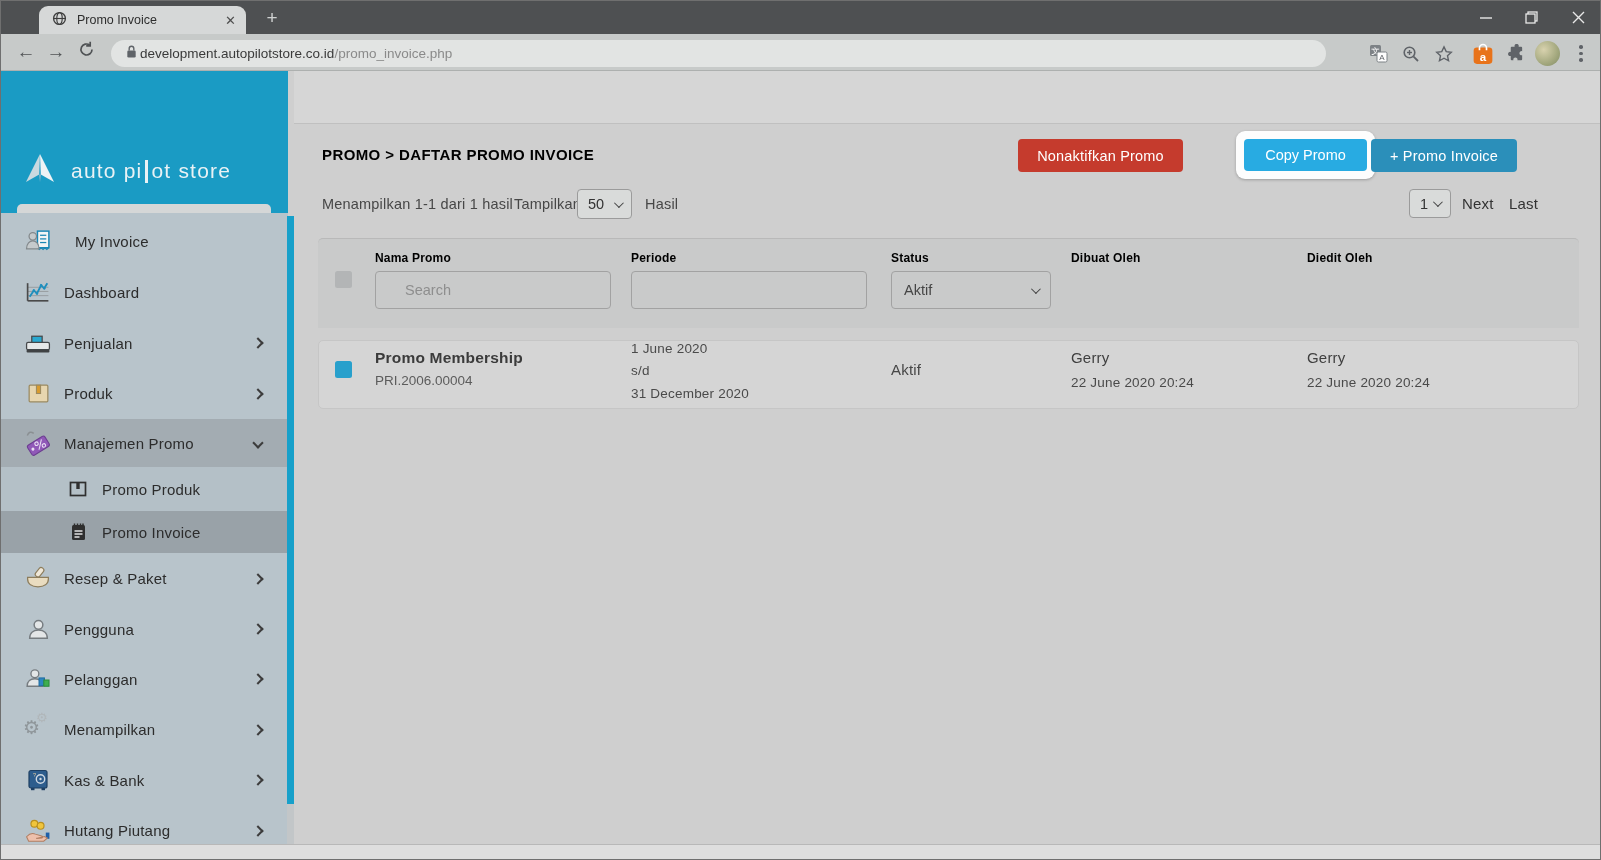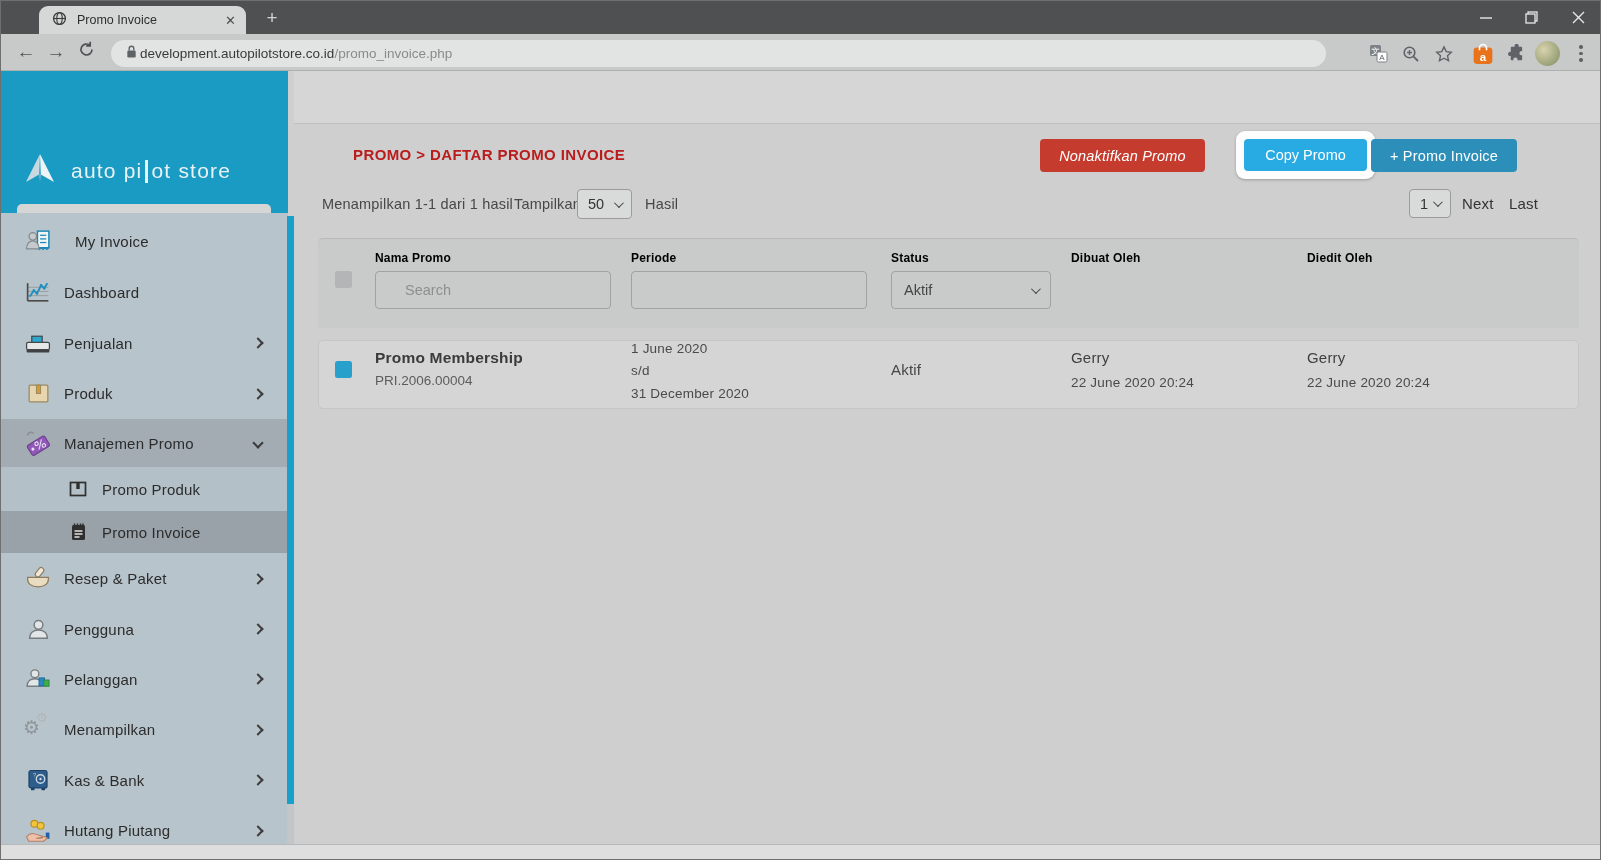--- a/index.html
+++ b/index.html
@@ -40,24 +40,24 @@
   .mi .lbl { margin-left:11px; font-size:15px; color:#2c2c2c; letter-spacing:.2px; }
   .mi.sub .ic { margin-left:64px; width:26px; height:26px; }
   .chv { position:absolute; right:26px; width:8px; height:8px; border-right:2px solid #3c3c3c; border-bottom:2px solid #3c3c3c; transform:rotate(-45deg); }
   .chv.down { transform:rotate(45deg); }
   .scrollthumb { left:286px; top:215px; width:7px; height:588px; background:#17a0ca; }
   .scrolltrack { left:286px; top:803px; width:7px; height:40px; background:#c2c6c8; }
 
   
   .topband { left:293px; top:70px; width:1308px; height:53px; background:#d6d6d6; border-bottom:1px solid #c0c0c0; }
   .mainbg { left:293px; top:123px; width:1308px; height:720px; background:#cfcfcf; }
-  .breadcrumb { left:321px; top:145px; font-size:15px; font-weight:bold; color:#b91c1c; letter-spacing:.4px;margin-left:31px; }
+  .breadcrumb { left:321px; top:145px; font-size:15px; font-weight:bold; color:#000000; letter-spacing:.4px; }
 
   .btn { top:138px; height:33px; border-radius:4px; color:#fff; font-size:14.5px; display:flex; align-items:center; justify-content:center; letter-spacing:.2px; }
-  .btn-red { left:1039px; width:165px; background:#c53b2d;font-style:italic; }
+  .btn-red { left:1017px; width:165px; background:#c53b2d; }
   .highlight { left:1235px; top:130px; width:139px; height:48px; background:#fdfdfd; border-radius:9px; box-shadow:0 1px 3px rgba(0,0,0,.25); }
   .btn-copy { position:absolute; left:8px; top:8px; width:123px; height:32px; background:#28abe2; border-radius:4px; color:#fff; font-size:14.5px; display:flex; align-items:center; justify-content:center; }
   .btn-add { left:1370px; width:146px; background:#2b8fba; }
 
   .txt { font-size:14.5px; color:#474747; letter-spacing:.2px; }
   .selbox { background:#d9dbda; border:1px solid #9b9b9b; border-radius:4px; display:flex; align-items:center; padding:0 10px; font-size:14.5px; color:#333; }
   .selbox .chvs { margin-left:auto; width:7px; height:7px; border-right:1.8px solid #444; border-bottom:1.8px solid #444; transform:rotate(45deg) translateY(-2px); }
 
   .filterband { left:317px; top:237px; width:1261px; height:90px; background:#c9caca; border-radius:5px 5px 0 0; border-top:1px solid #b9b9b9; }
   .colhead { top:250px; font-size:12px; font-weight:bold; color:#000000; letter-spacing:.2px; }

